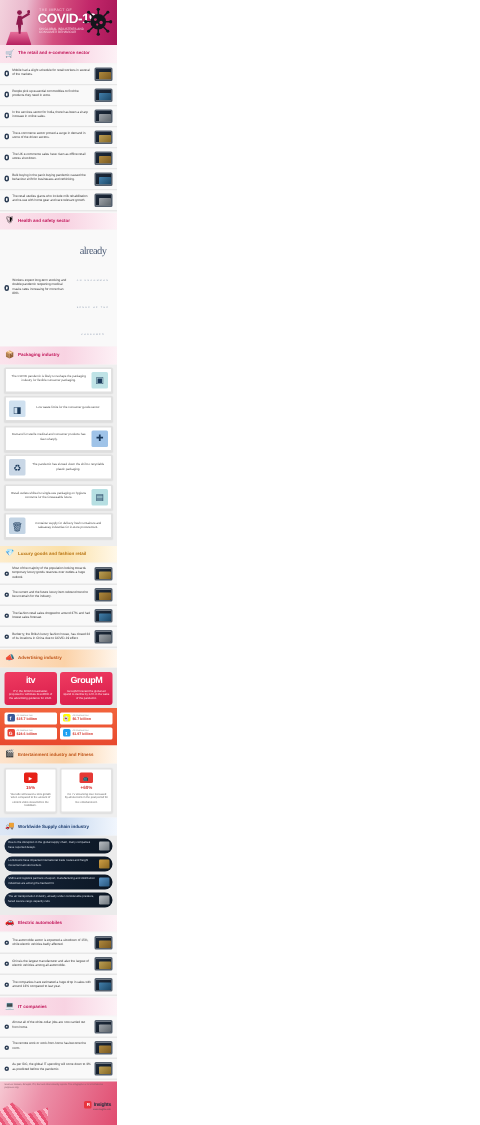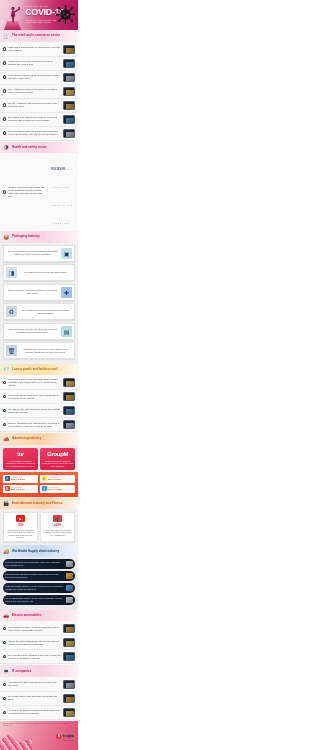--- a/index.html
+++ b/index.html
@@ -328,21 +328,21 @@
   </div>
 
   <div class="sec pink">
     <span class="sec-ico">🛡</span>
     <span class="sec-txt">Health and safety sector</span>
   </div>
   <div class="nielsen-wrap">
     <span class="bdot"></span>
     <span class="btxt">Workers expect long-term stocking and double pandemic reopening medical masks rates increasing for more than 80%.</span>
     <span class="nielsen">
-      <span class="nm">stores</span>
+      <span class="nm">already</span>
       <span class="ns">AN UNCOMMON SENSE OF THE CONSUMER</span>
     </span>
   </div>
 
   <div class="sec pink">
     <span class="sec-ico">📦</span>
     <span class="sec-txt">Packaging industry</span>
   </div>
   <div class="pkg">
     <div class="pcard">

